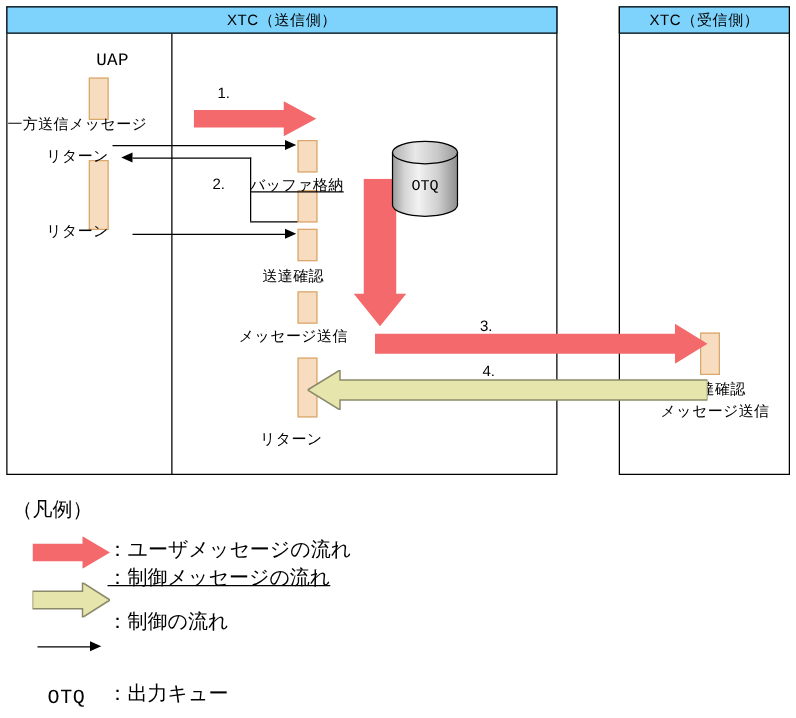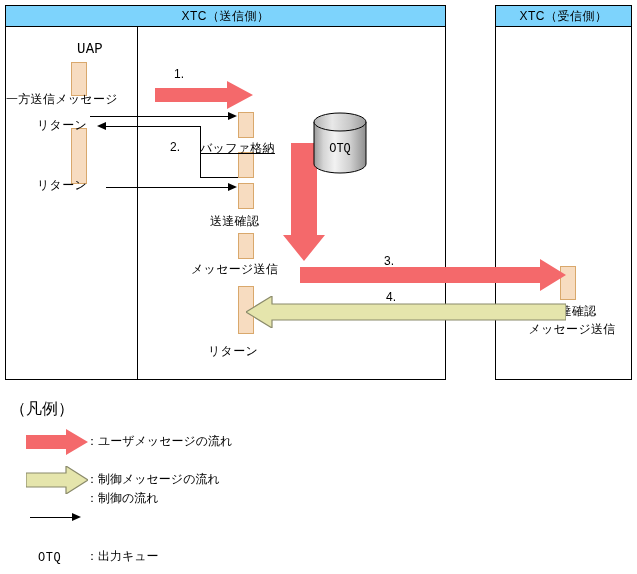--- a/index.html
+++ b/index.html
@@ -103,21 +103,21 @@
 
   
   .legend-title {
     position: absolute;
     font-size: 16px;
     line-height: 14px;
     white-space: nowrap;
   }
   .legend-text {
     position: absolute;
-    font-size: 12px;
+    font-size: 16px;
     line-height: 14px;
     white-space: nowrap;
   }
 </style>
 </head>
 <body>
 
 <div id="stage">
 
   <div class="panel" style="left:5px; top:5px; width:441px; height:375px;"></div>
@@ -212,21 +212,21 @@
   <div class="legend-title" style="left:10px; top:402px;">（凡例）</div>
 
   <svg class="blockarrow" style="left:26px; top:429px;" width="62" height="26" viewBox="0 0 62 26">
     <polygon points="0,6 40,6 40,0 62,13 40,26 40,20 0,20" fill="#f4696b"></polygon>
   </svg>
   <div class="legend-text" style="left:86px; top:434px;">：ユーザメッセージの流れ</div>
 
   <svg class="blockarrow" style="left:26px; top:466px;" width="62" height="28" viewBox="0 0 62 28">
     <polygon points="0,7 40,7 40,0 62,14 40,28 40,21 0,21" fill="#e5e5ac" stroke="#8a8a6a" stroke-width="1.2" stroke-linejoin="miter"></polygon>
   </svg>
-  <div class="legend-text" style="left:86px; top:472px;">：制御メッセージの流れ</div>
+  <div class="legend-text" style="left:86px; top:456px;text-decoration:underline;">：制御メッセージの流れ</div>
 
   <div class="hline" style="left:30px; top:517px; width:44px;"></div>
   <div class="head-r" style="left:72px; top:513px;"></div>
   <div class="legend-text" style="left:86px; top:491px;">：制御の流れ</div>
 
   <div class="legend-text mono" style="left:38px; top:551px;">OTQ</div>
   <div class="legend-text" style="left:86px; top:549px;text-align:center;">：出力キュー</div>
 
 </div>
 

